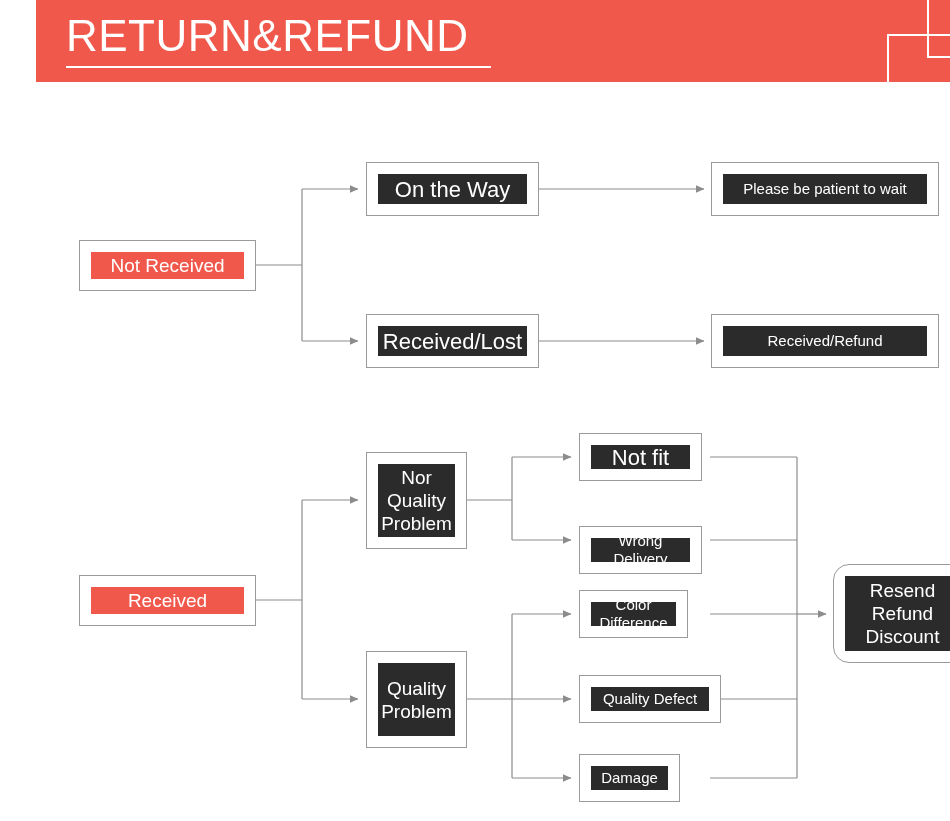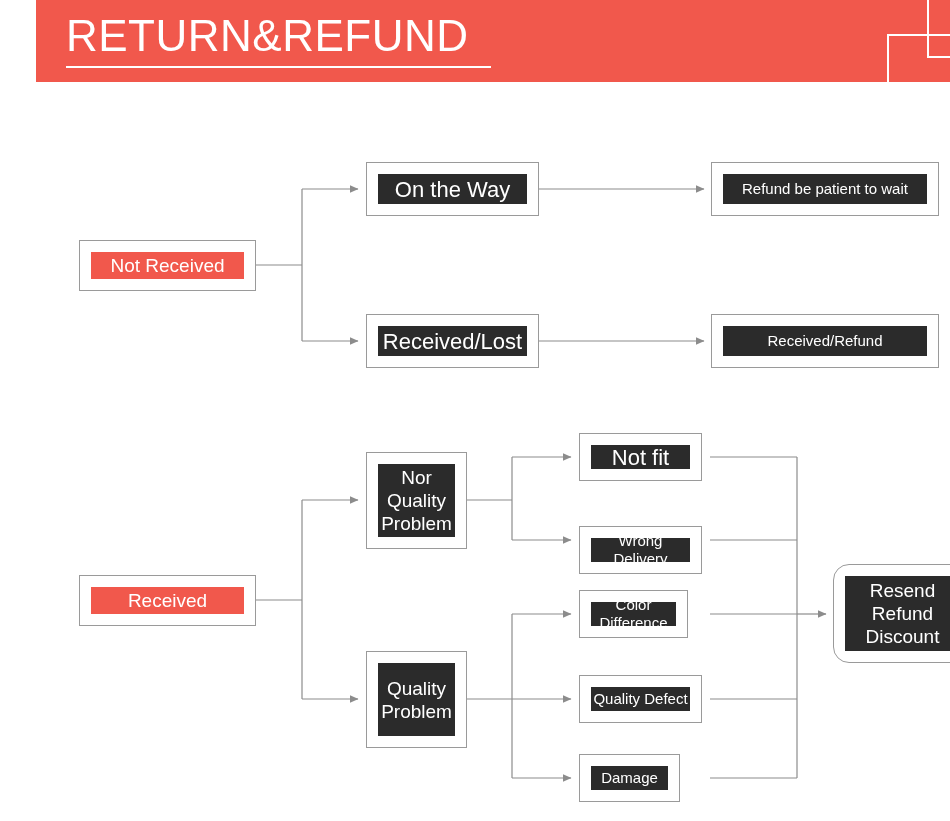--- a/index.html
+++ b/index.html
@@ -184,21 +184,21 @@
 
     <div class="node node-red t-md" style="left:43px; top:158px; width:177px; height:51px;">
       <div class="node-inner">Not Received</div>
     </div>
 
     <div class="node node-dark t-lg" style="left:330px; top:80px; width:173px; height:54px;">
       <div class="node-inner">On the Way</div>
     </div>
 
     <div class="node node-dark t-sm" style="left:675px; top:80px; width:228px; height:54px;">
-      <div class="node-inner">Refund be patient to wait</div>
+      <div class="node-inner">Please be patient to wait</div>
     </div>
 
     <div class="node node-dark t-lg" style="left:330px; top:232px; width:173px; height:54px;">
       <div class="node-inner">Received/Lost</div>
     </div>
 
     <div class="node node-dark t-sm" style="left:675px; top:232px; width:228px; height:54px;">
       <div class="node-inner">Received/Refund</div>
     </div>
 
@@ -222,21 +222,21 @@
     </div>
 
     <div class="node node-dark t-sm" style="left:543px; top:444px; width:123px; height:48px;">
       <div class="node-inner">Wrong Delivery</div>
     </div>
 
     <div class="node node-dark t-sm" style="left:543px; top:508px; width:109px; height:48px;">
       <div class="node-inner">Color Difference</div>
     </div>
 
-    <div class="node node-dark t-sm" style="left:543px; top:593px; width:123px; height:48px;">
+    <div class="node node-dark t-sm" style="left:543px; top:593px; width:142px; height:48px;">
       <div class="node-inner">Quality Defect</div>
     </div>
 
     <div class="node node-dark t-sm" style="left:543px; top:672px; width:101px; height:48px;">
       <div class="node-inner">Damage</div>
     </div>
 
     <div class="node node-dark t-md" style="left:797px; top:482px; width:139px; height:99px;border-radius:16px;">
       <div class="node-inner">Resend
 Refund

